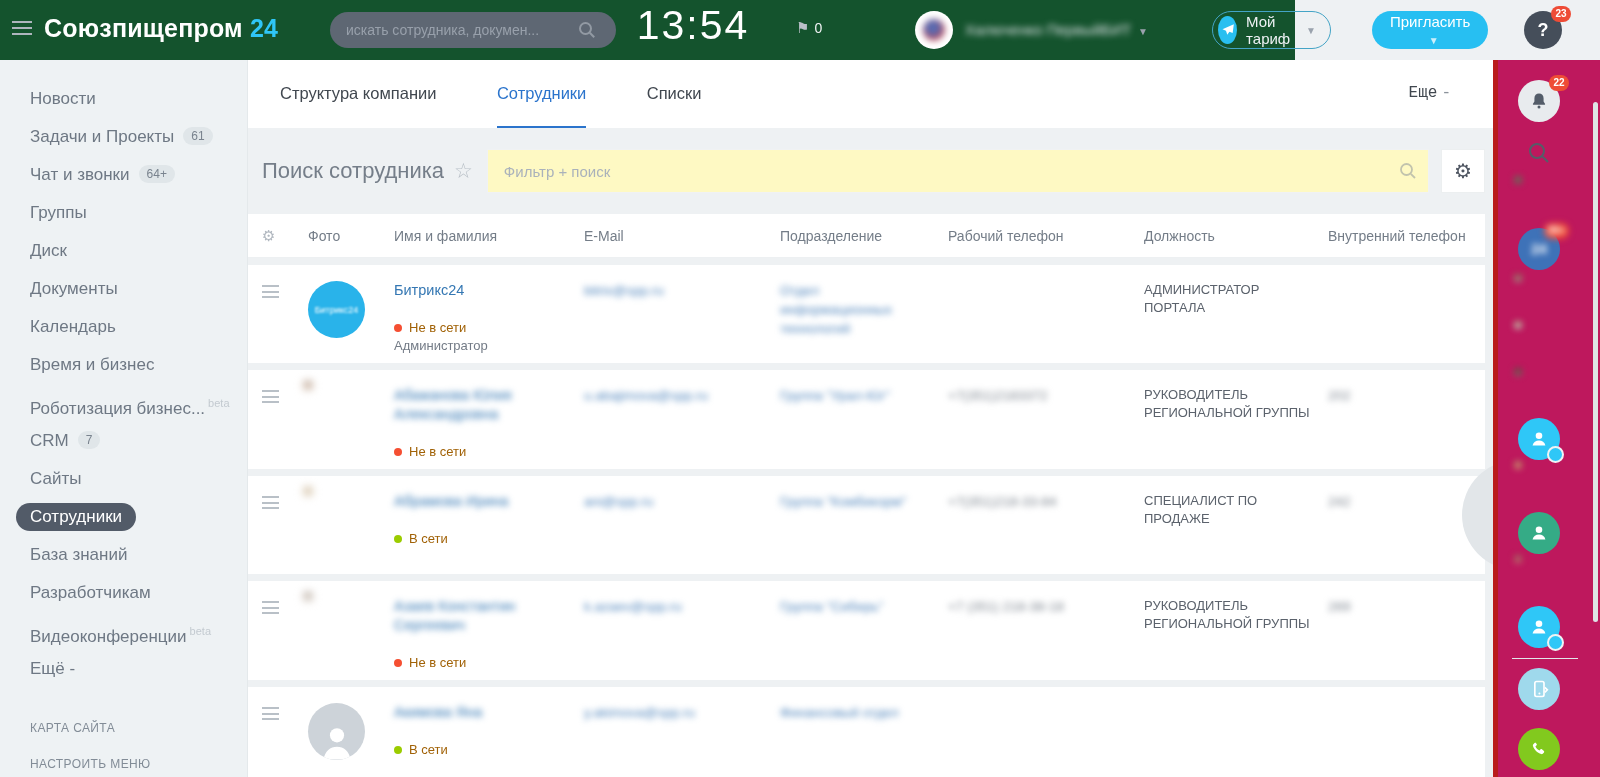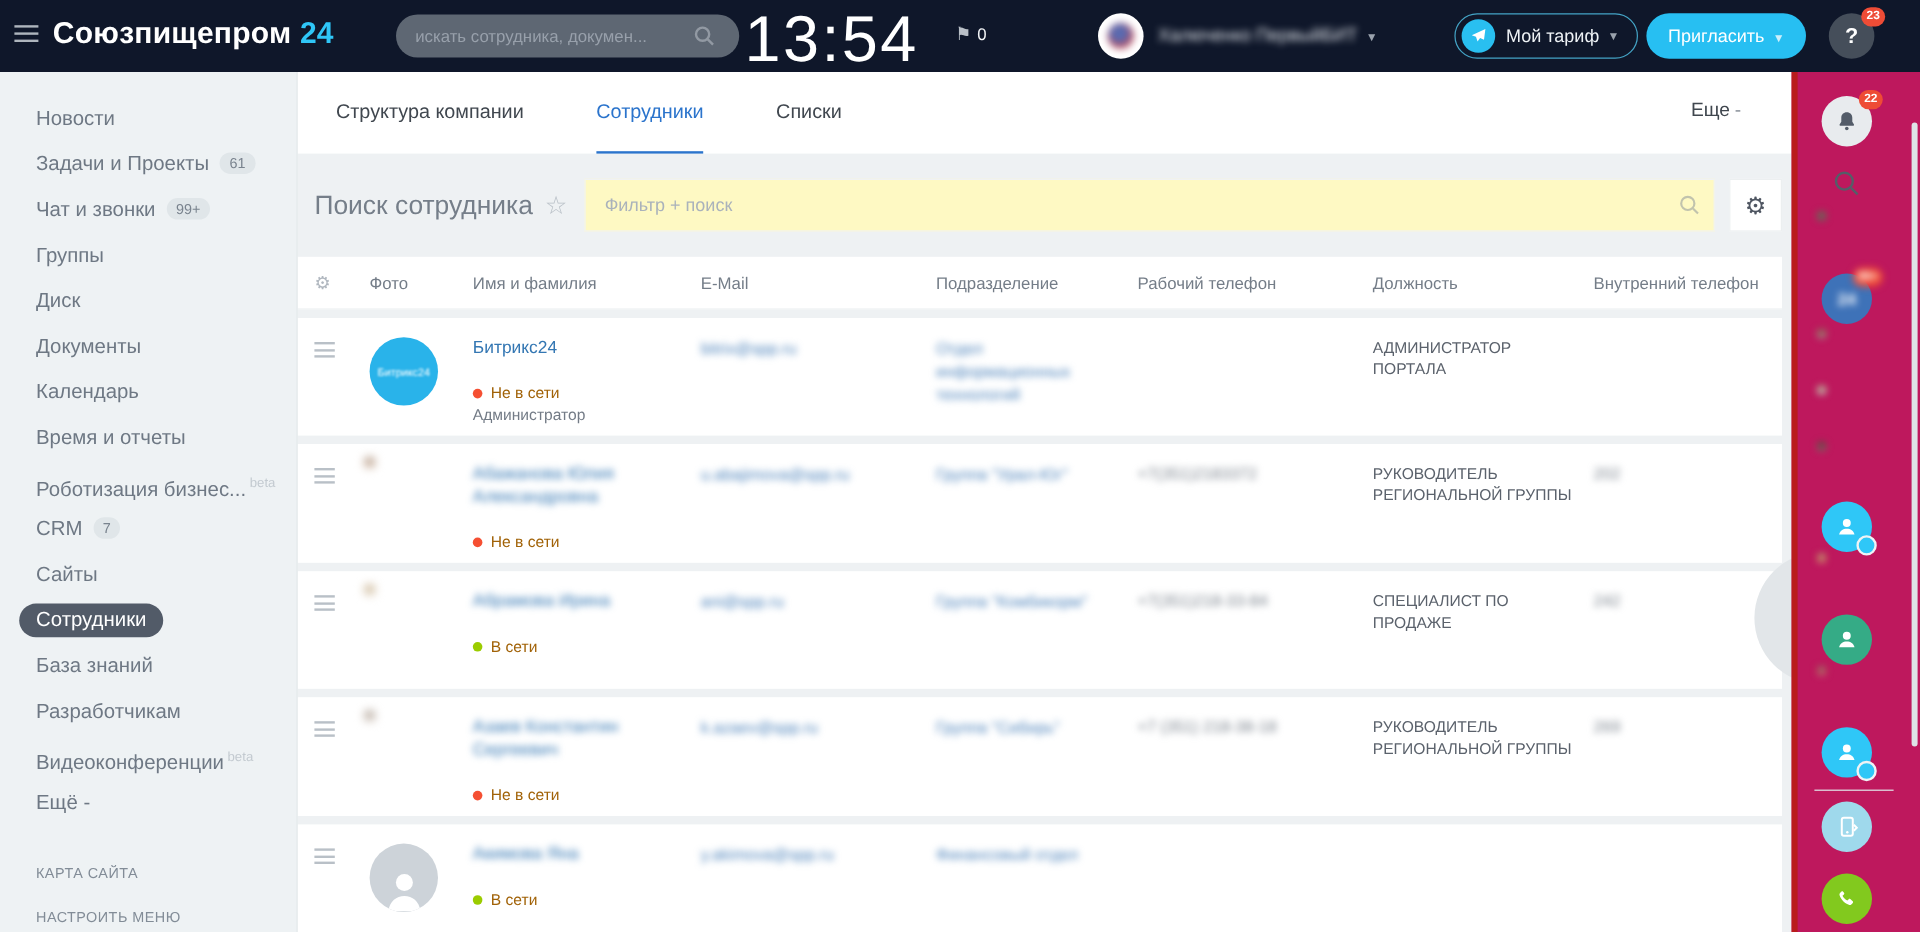--- a/index.html
+++ b/index.html
@@ -1,29 +1,29 @@
 <!DOCTYPE html>
 <html><head>
 <meta charset="utf-8">
 <style>
   * { margin:0; padding:0; box-sizing:border-box; }
   html,body { width:1600px; height:777px; overflow:hidden; background:#eef1f3;
     font-family:"Liberation Sans","DejaVu Sans",sans-serif; }
 
   
-  .topbar { position:absolute; left:0; top:0; width:1600px; height:60px; background:#0f172a; z-index:30; }
+  .topbar { position:absolute; left:0; top:0; width:1295px; height:60px; background:#14532d; z-index:30; }
   .burger { position:absolute; left:12px; top:21px; width:20px; height:16px; cursor:pointer; }
   .burger i { display:block; height:2px; background:#aeb5bd; margin-bottom:4px; }
   .logo { position:absolute; left:44px; top:14px; font-size:25px; font-weight:bold; color:#ffffff; letter-spacing:.2px; }
   .logo .l24 { color:#2fc6f7; }
   .tb-search { position:absolute; left:330px; top:12px; width:286px; height:36px; background:#5e6773; border:0; border-radius:18px;
     color:#e7eaee; font-size:14px; padding:0 38px 0 16px; outline:none; }
   .tb-search::placeholder { color:#98a0ab; }
   .tb-search-ico { position:absolute; left:578px; top:21px; width:18px; height:18px; opacity:.65; }
-  .clock { position:absolute; left:608px; top:2px; width:170px; text-align:center; font-size:54px; font-weight:300;
+  .clock { position:absolute; left:608px; top:2px; width:170px; text-align:center; font-size:41px; font-weight:300;
     color:#ffffff; letter-spacing:2px; }
   .flag { position:absolute; left:796px; top:19px; color:#b9bfc7; font-size:15px; }
   .flag .cnt { color:#f2f4f6; margin-left:5px; font-size:14px; }
   .tb-avatar { position:absolute; left:915px; top:11px; width:38px; height:38px; border-radius:50%; background:#ffffff; overflow:hidden; cursor:pointer; }
   .tb-avatar .blob { position:absolute; inset:8px; border-radius:50%;
     background:radial-gradient(circle at 45% 40%, #5a6ab0 0 35%, #b8485a 60%, #e8e8ee 90%); filter:blur(3px); }
   .tb-user { position:absolute; left:965px; top:0; height:60px; line-height:60px; color:#dfe3e8; font-size:15px; cursor:pointer; }
   .tb-user .nm { filter:blur(3px); }
   .caret { display:inline-block; margin-left:7px; font-size:10px; color:#9aa2ad; }
   .btn-tariff { position:absolute; left:1212px; top:11px; height:38px; border-radius:19px; border:1px solid #44a4c6;
@@ -47,21 +47,21 @@
   .nav-item.active .pill { display:inline-block; background:#525b68; color:#ffffff; border-radius:15px; padding:1px 14px; margin-left:-14px; line-height:26px; }
   .nav-foot { margin-top:26px; }
   .nav-foot div { font-size:12px; color:#828c97; letter-spacing:.4px; height:36px; line-height:20px; cursor:pointer; }
 
   
   .main { position:absolute; left:248px; top:60px; width:1245px; height:716px; background:#eef1f3; z-index:4; }
   .tabbar { position:relative; height:68px; background:#ffffff; }
   .tab { display:inline-block; margin-left:32px; margin-right:24px; font-size:16.5px; color:#40474f;
     line-height:66px; cursor:pointer; }
   .tab.active { color:#2b74cc; border-bottom:2px solid #2b74cc; }
-  .tab-more { position:absolute; right:42px; top:0; line-height:66px; font-size:16px; color:#40474f; cursor:pointer; }
+  .tab-more { position:absolute; right:42px; top:0; line-height:66px; font-size:16px; color:#40474f; cursor:pointer;font-family:Liberation Mono, monospace; }
   .tab-more .dash { color:#8b929b; margin-left:4px; }
 
   .toolbar { display:flex; align-items:center; padding:21px 8px 21px 14px; }
   .tb-title { font-size:22px; color:#757e89; white-space:nowrap; }
   .star { font-size:21px; color:#b9c0c7; margin:0 14px 0 10px; cursor:pointer; }
   .filter-wrap { position:relative; flex:1; }
   .filter-input { width:100%; height:44px; border:1px solid #f0f2f3; background:#fef9c3; font-size:15px; color:#525b66;
     padding:0 40px 0 16px; outline:none; }
   .filter-input::placeholder { color:#aab2bb; }
   .filter-ico { position:absolute; right:12px; top:13px; width:18px; height:18px; opacity:.5; }
@@ -160,26 +160,26 @@
     <span class="caret">▼</span>
   </div>
   <button class="btn-invite"><span>Пригласить</span><span class="caret">▼</span></button>
   <div class="help"><span>?</span>
     <span class="badge-red">23</span></div>
 </div>
 
 <div class="lnav">
   <div class="nav-item"><span>Новости</span></div>
   <div class="nav-item"><span>Задачи и Проекты</span><span class="nav-badge">61</span></div>
-  <div class="nav-item"><span>Чат и звонки</span><span class="nav-badge">99+</span></div>
+  <div class="nav-item"><span>Чат и звонки</span><span class="nav-badge">64+</span></div>
   <div class="nav-item"><span>Группы</span></div>
   <div class="nav-item"><span>Диск</span></div>
   <div class="nav-item"><span>Документы</span></div>
   <div class="nav-item"><span>Календарь</span></div>
-  <div class="nav-item"><span>Время и отчеты</span></div>
+  <div class="nav-item"><span>Время и бизнес</span></div>
   <div class="nav-item"><span>Роботизация бизнес...</span><sup class="beta">beta</sup></div>
   <div class="nav-item"><span>CRM</span><span class="nav-badge">7</span></div>
   <div class="nav-item"><span>Сайты</span></div>
   <div class="nav-item active"><span class="pill">Сотрудники</span></div>
   <div class="nav-item"><span>База знаний</span></div>
   <div class="nav-item"><span>Разработчикам</span></div>
   <div class="nav-item"><span>Видеоконференции</span><sup class="beta">beta</sup></div>
   <div class="nav-item"><span>Ещё -</span></div>
   <div class="nav-foot">
     <div>КАРТА САЙТА</div>

